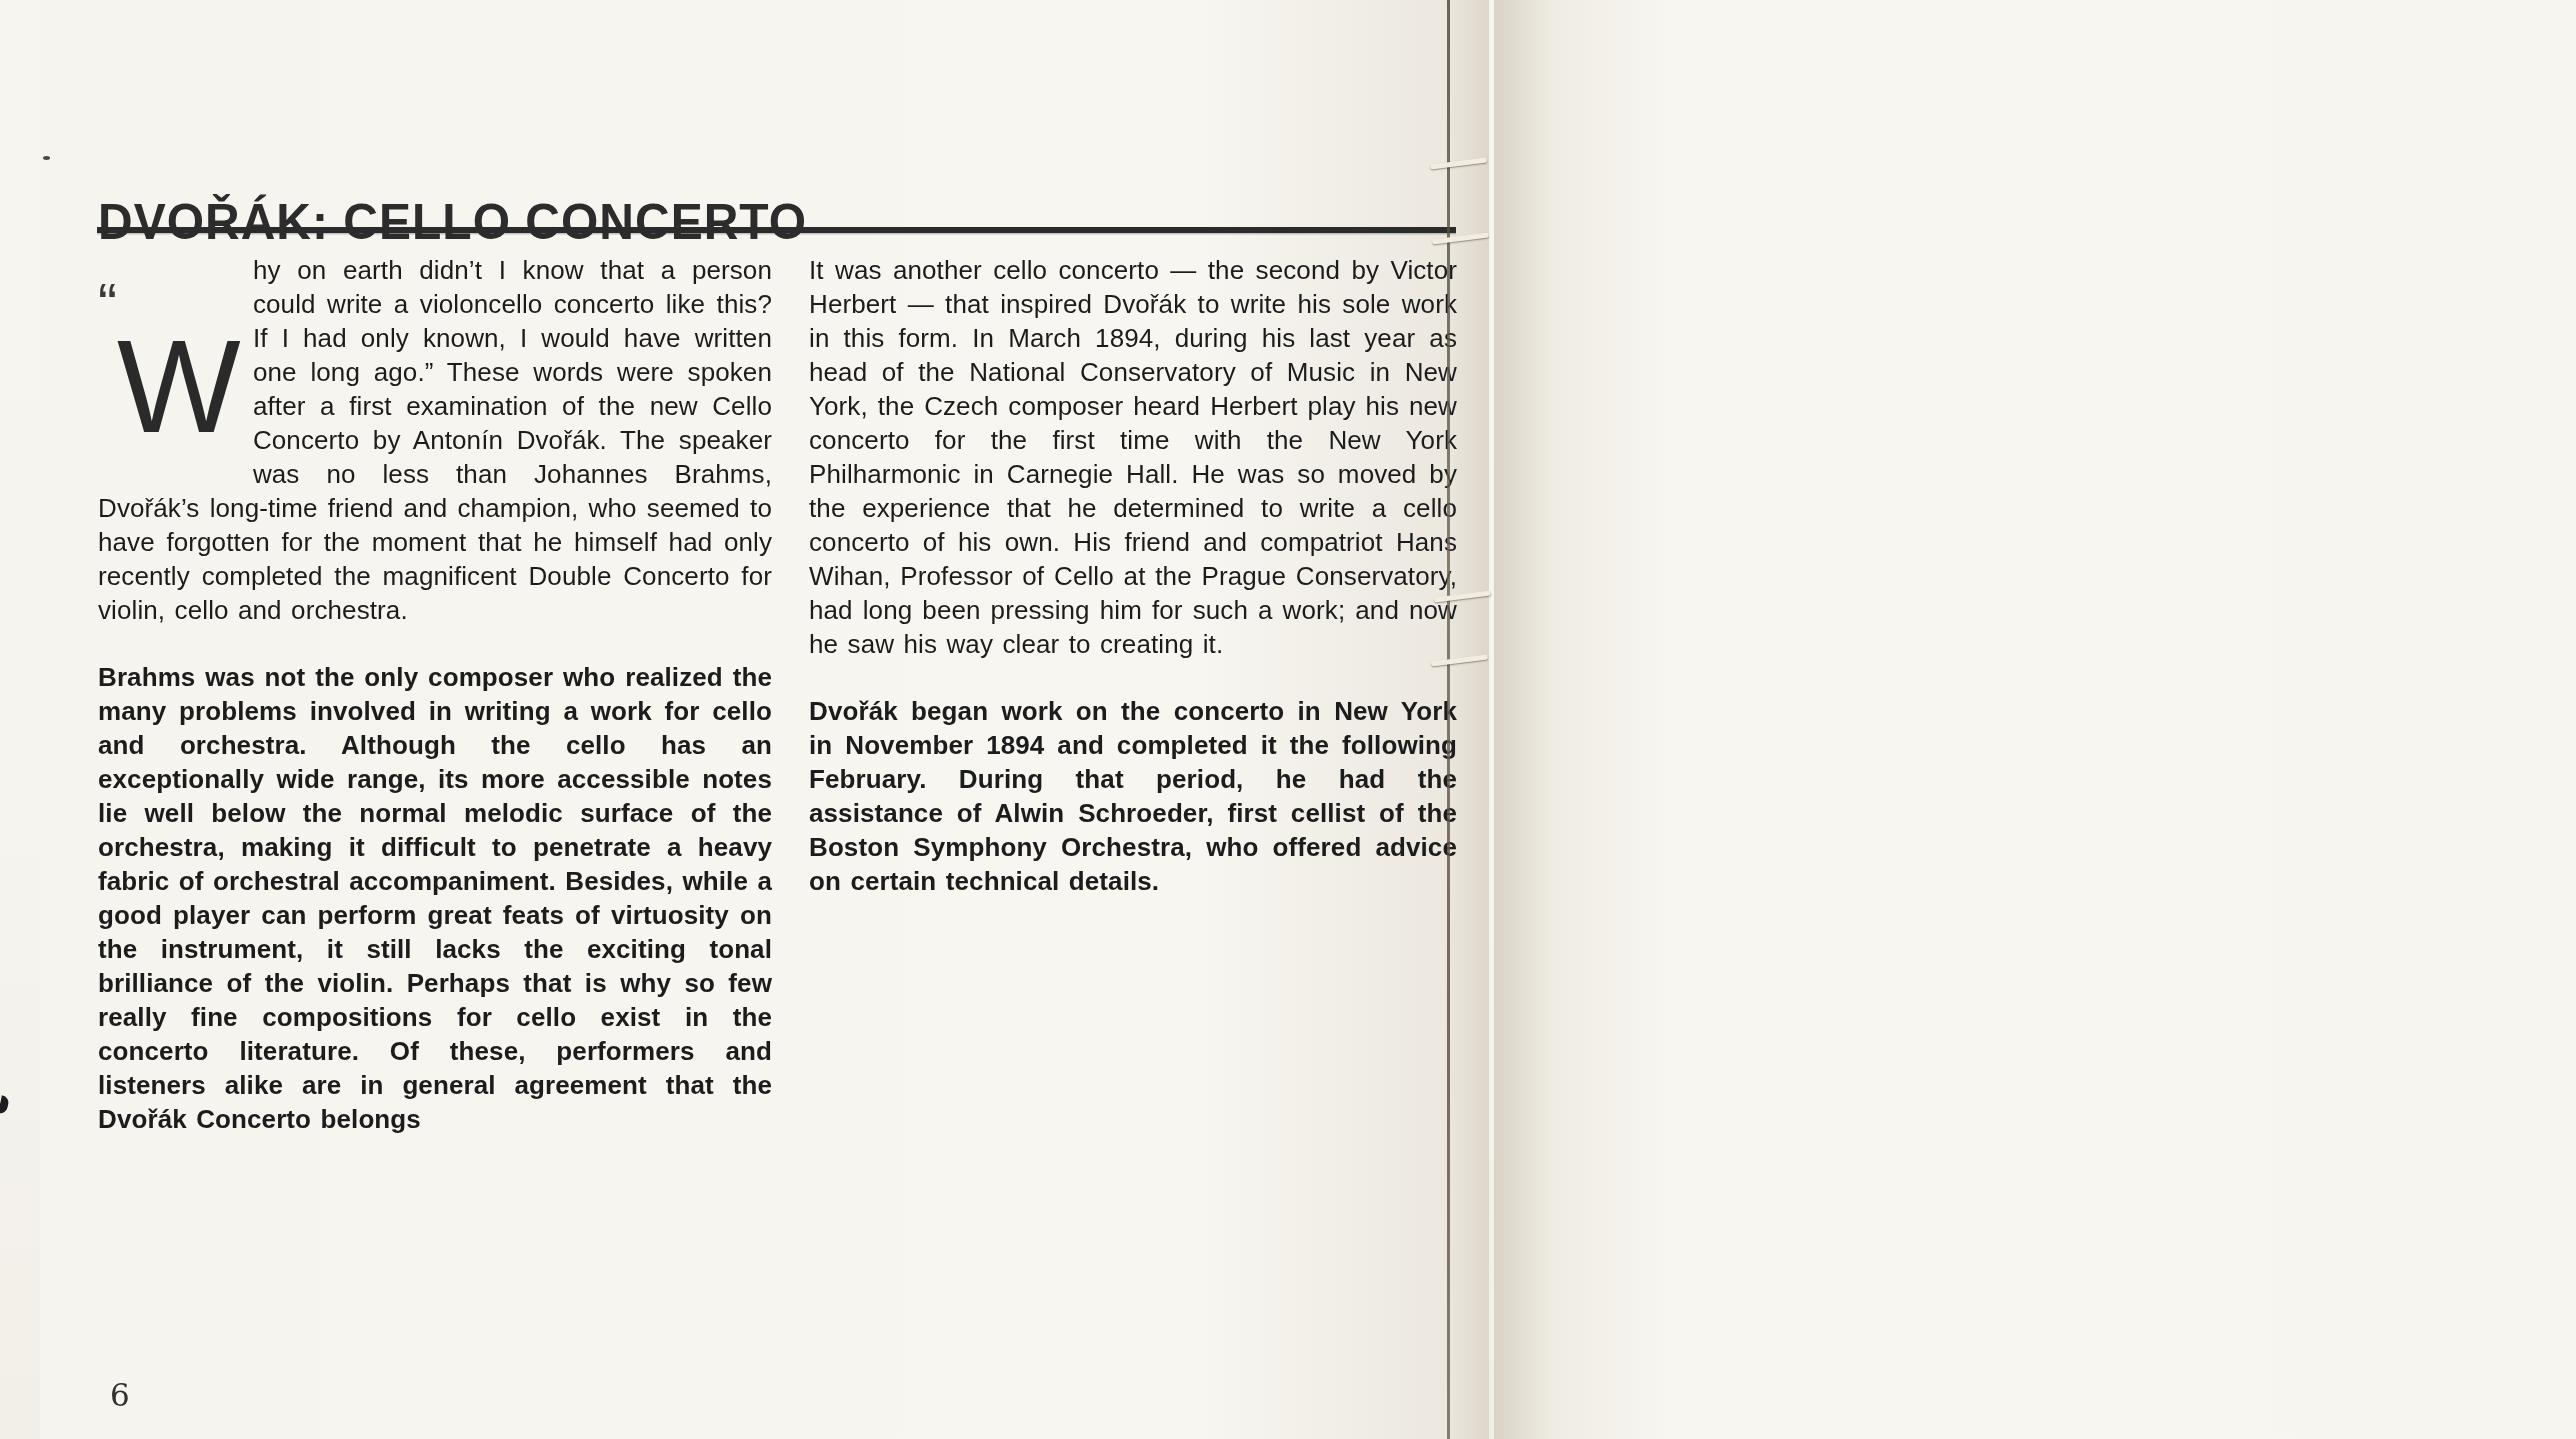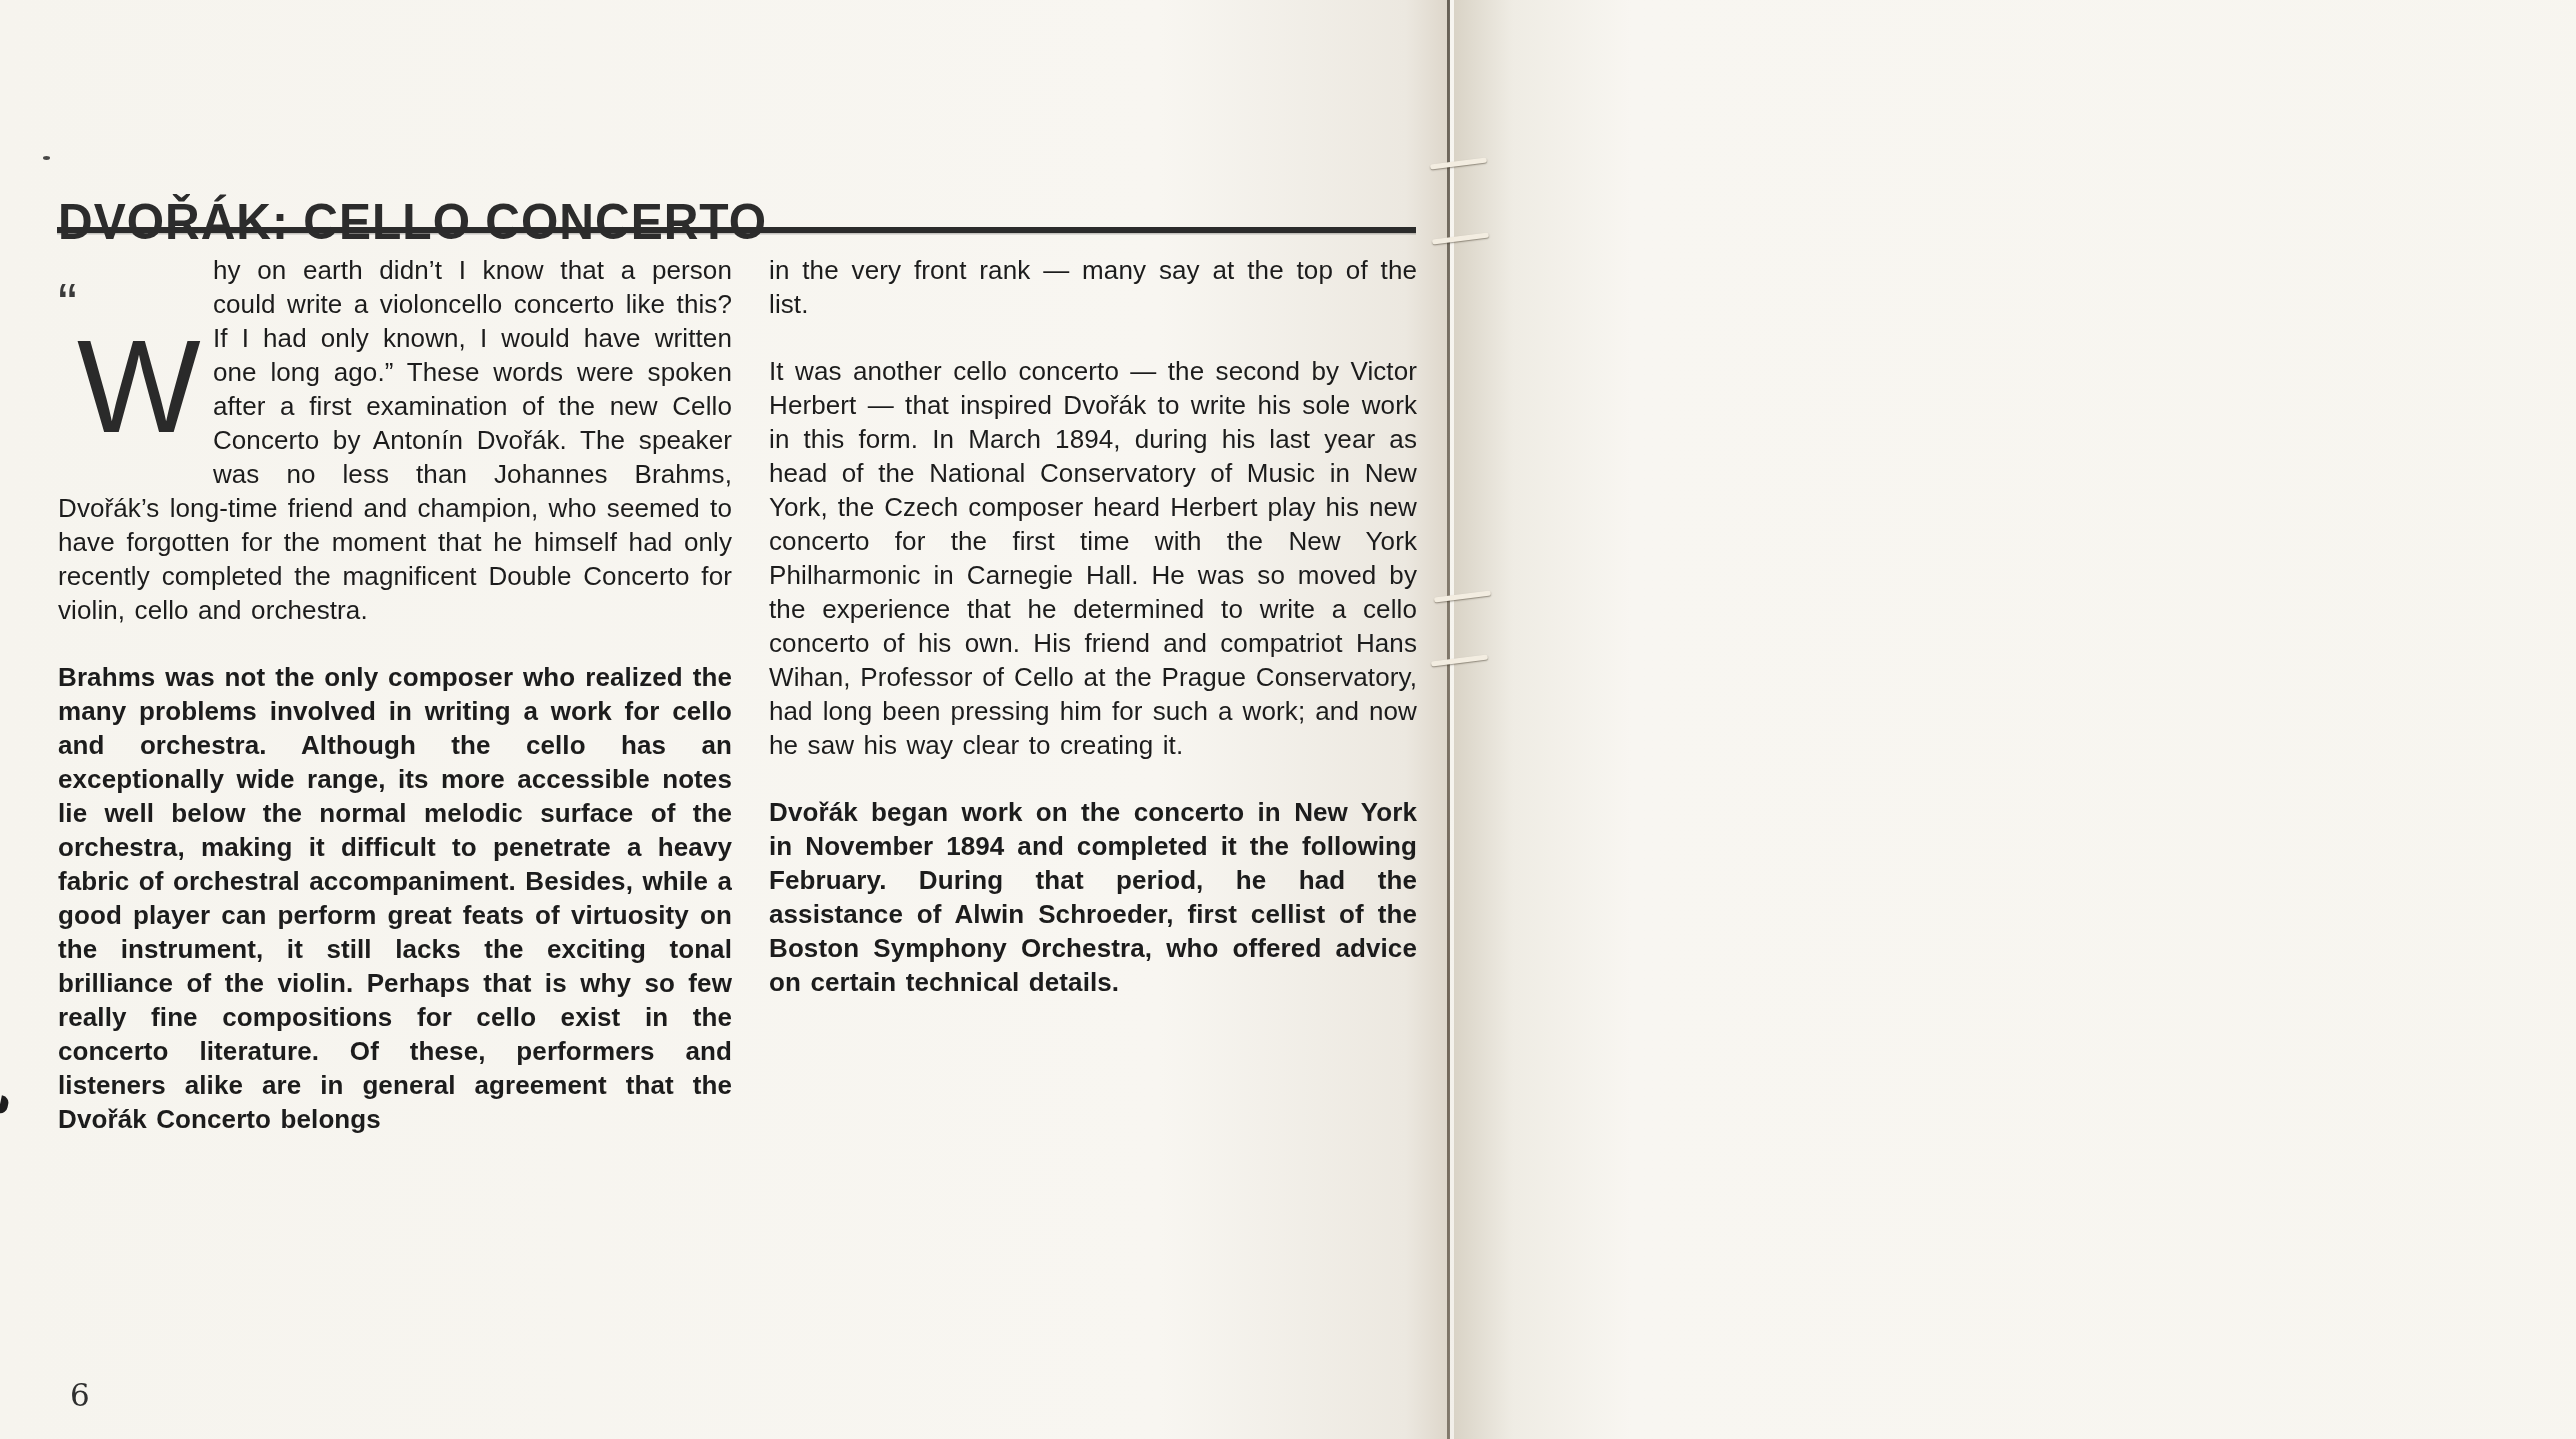--- a/index.html
+++ b/index.html
@@ -6,21 +6,21 @@
   body{
     width:2933px;height:1440px;position:relative;overflow:hidden;
     background:#e8e5df;
     font-family:"Liberation Sans", sans-serif;
   }
   .spread{
     position:absolute;left:0;top:0;width:2933px;height:1440px;
     background:linear-gradient(180deg,#f7f5f0 0%,#f6f4ee 55%,#f2efe9 100%);
   }
   
-  .page{position:absolute;top:0;height:1440px;}
+  .page{position:absolute;top:0;height:1440px;margin-left:40px;}
   .page-left{left:0;width:1449px;
     background:linear-gradient(90deg,#f6f4ee 0%,#f8f6f1 80%,#ece8e0 97%,#ddd6ca 100%);}
   .page-right{left:1454px;width:1479px;
     background:linear-gradient(90deg,#d9d3c6 0%,#efece4 4%,#f8f6f1 12%,#f7f5ef 92%,#f1eee7 100%);}
   
   .crease-line{position:absolute;left:1447px;top:0;width:2.6px;height:1440px;
     background:linear-gradient(180deg,#4a4338,#6b6254 40%,#55493b 70%,#6b6254);opacity:.8;}
   .stitch{position:absolute;width:57px;height:5.2px;border-radius:2.6px;
     background:#f3ede1;box-shadow:0 1px 1.5px rgba(40,30,15,.45);transform:rotate(-7deg);}
   .artifact{position:absolute;background:#1d1d1d;}
@@ -75,21 +75,20 @@
     <div class="col col-1">
       <p class="para">
         <span class="dropcap"><span class="dq">“</span><span class="dl">W</span></span><span>hy on earth didn’t I know that a person could write a violoncello concerto like this? If I had only known, I would have written one long ago.” These words were spoken after a first examination of the new Cello Concerto by Antonín Dvořák. The speaker was no less than Johannes Brahms, Dvořák’s long-time friend and champion, who seemed to have forgotten for the moment that he himself had only recently completed the magnificent Double Concerto for violin, cello and orchestra.</span>
       </p>
       <div>
           <p class="para">Brahms was not the only composer who realized the many problems involved in writing a work for cello and orchestra. Although the cello has an exceptionally wide range, its more accessible notes lie well below the normal melodic surface of the orchestra, making it difficult to penetrate a heavy fabric of orchestral accompaniment. Besides, while a good player can perform great feats of virtuosity on the instrument, it still lacks the exciting tonal brilliance of the violin. Perhaps that is why so few really fine compositions for cello exist in the concerto literature. Of these, performers and listeners alike are in general agreement that the Dvořák Concerto belongs</p>
         </div>
     </div>
 
     <div class="col col-2">
-        <p class="para">in the very front rank — many say at the top of the list.</p>
         <p class="para">It was another cello concerto — the second by Victor Herbert — that inspired Dvořák to write his sole work in this form. In March 1894, during his last year as head of the National Conservatory of Music in New York, the Czech composer heard Herbert play his new concerto for the first time with the New York Philharmonic in Carnegie Hall. He was so moved by the experience that he determined to write a cello concerto of his own. His friend and compatriot Hans Wihan, Professor of Cello at the Prague Conservatory, had long been pressing him for such a work; and now he saw his way clear to creating it.</p>
         <p class="para">Dvořák began work on the concerto in New York in November 1894 and completed it the following February. During that period, he had the assistance of Alwin Schroeder, first cellist of the Boston Symphony Orchestra, who offered advice on certain technical details.</p>
       </div>
 
     <div class="page-number pn-left">6</div>
   </div>
 
   <div class="page page-right">
     
     

